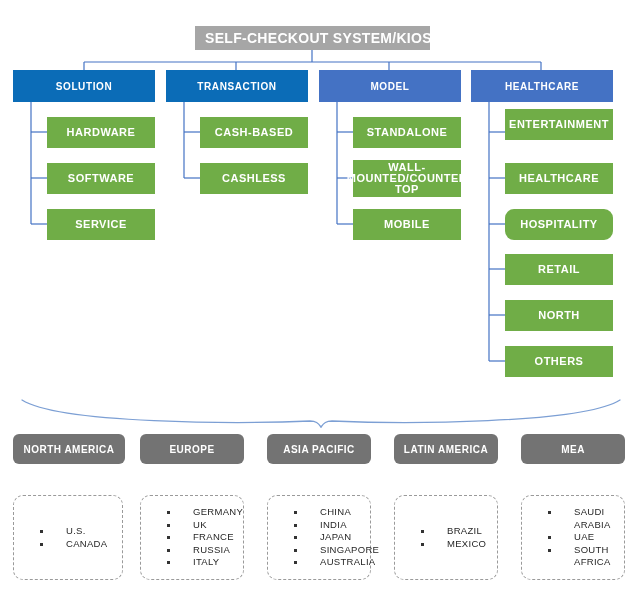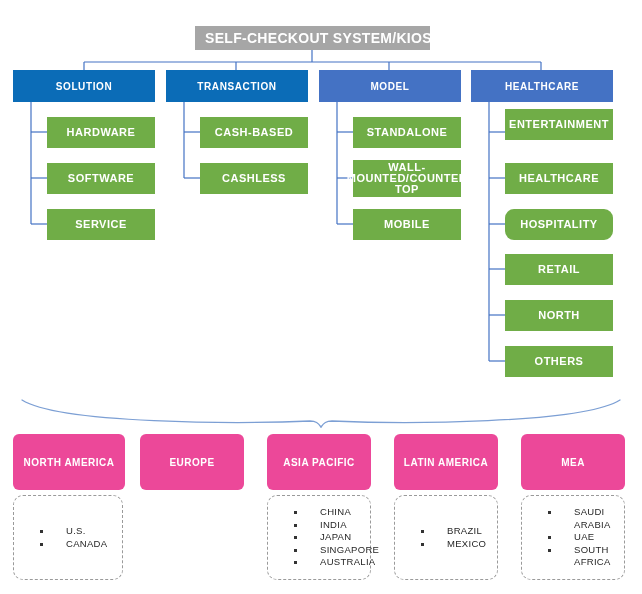--- a/index.html
+++ b/index.html
@@ -80,22 +80,22 @@
     font-weight: bold;
     letter-spacing: 0.5px;
     line-height: 11px;
     box-sizing: border-box;
     padding: 2px 4px;
   }
 
   
   .region {
     position: absolute;
-    height: 56px;
-    background: #ec4899;
+    height: 30px;
+    background: #737373;
     border-radius: 6px;
     display: flex;
     align-items: center;
     justify-content: center;
     text-align: center;
     color: #ffffff;
     font-size: 10px;
     font-weight: bold;
     letter-spacing: 0.5px;
     line-height: 13px;
@@ -221,20 +221,29 @@
   <div class="region" style="left:267px; top:434px; width:104px;">ASIA PACIFIC</div>
   <div class="region" style="left:394px; top:434px; width:104px;">LATIN AMERICA</div>
   <div class="region" style="left:521px; top:434px; width:104px;">MEA</div>
 
   <div class="countries" style="left:13px; top:495px; width:110px; height:85px;">
     <ul>
         <li>U.S.</li>
         <li>CANADA</li>
       </ul>
   </div>
+  <div class="countries" style="left:140px; top:495px; width:104px; height:85px;">
+    <ul>
+        <li>GERMANY</li>
+        <li>UK</li>
+        <li>FRANCE</li>
+        <li>RUSSIA</li>
+        <li>ITALY</li>
+      </ul>
+  </div>
   <div class="countries" style="left:267px; top:495px; width:104px; height:85px;">
     <ul>
         <li>CHINA</li>
         <li>INDIA</li>
         <li>JAPAN</li>
         <li>SINGAPORE</li>
         <li>AUSTRALIA</li>
       </ul>
   </div>
   <div class="countries" style="left:394px; top:495px; width:104px; height:85px;">

